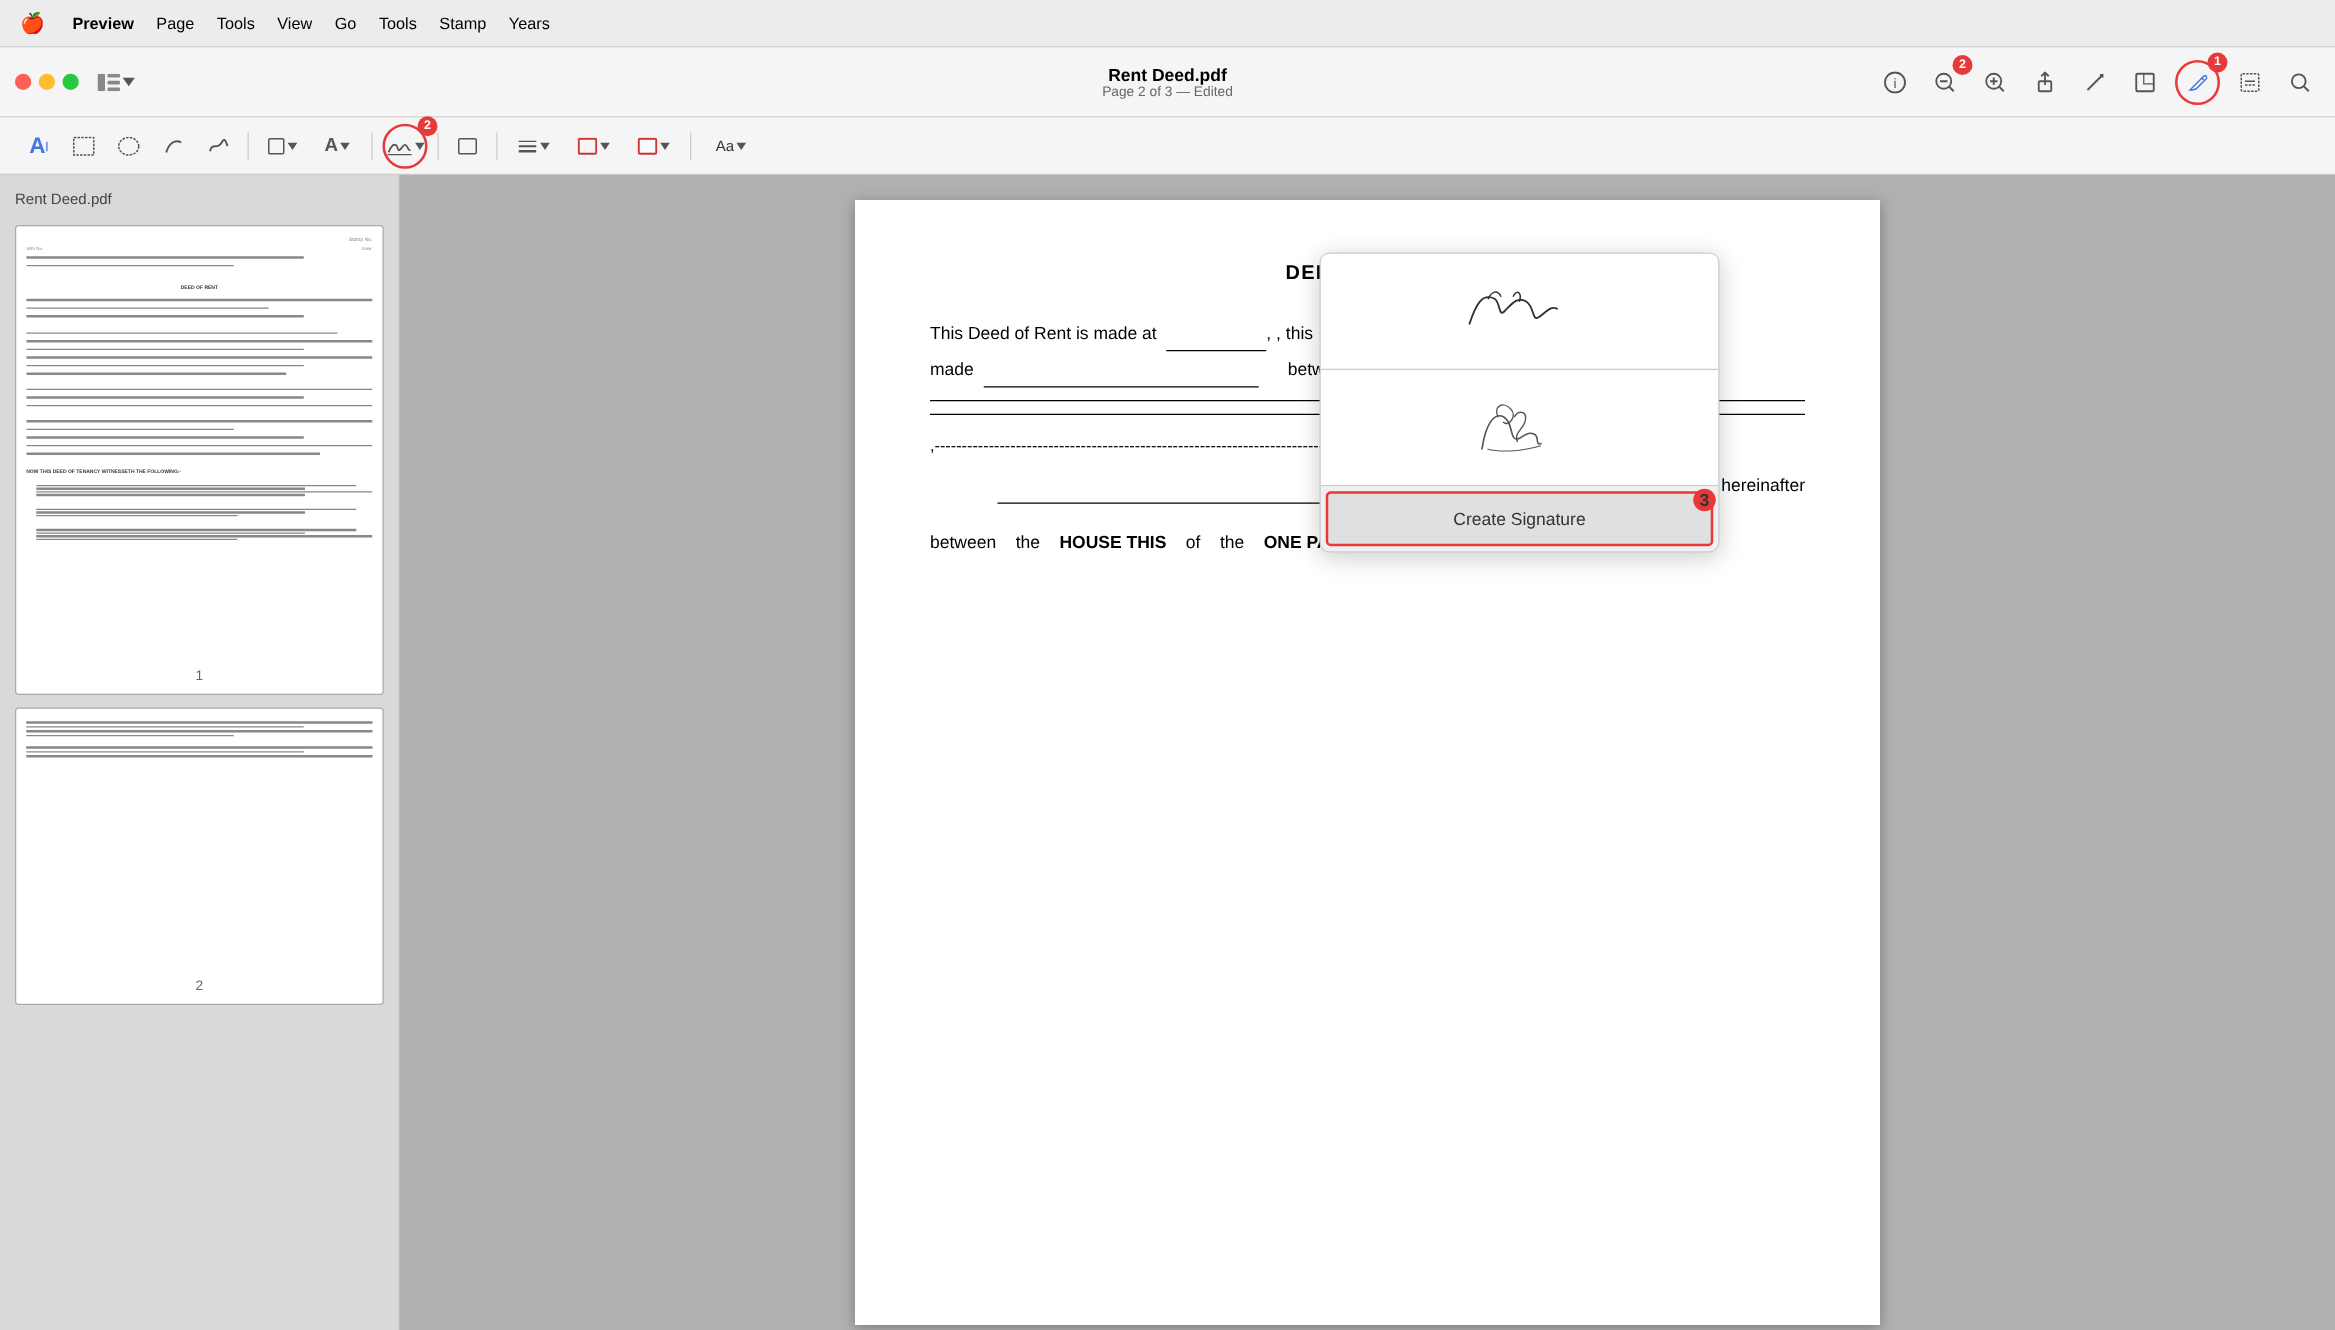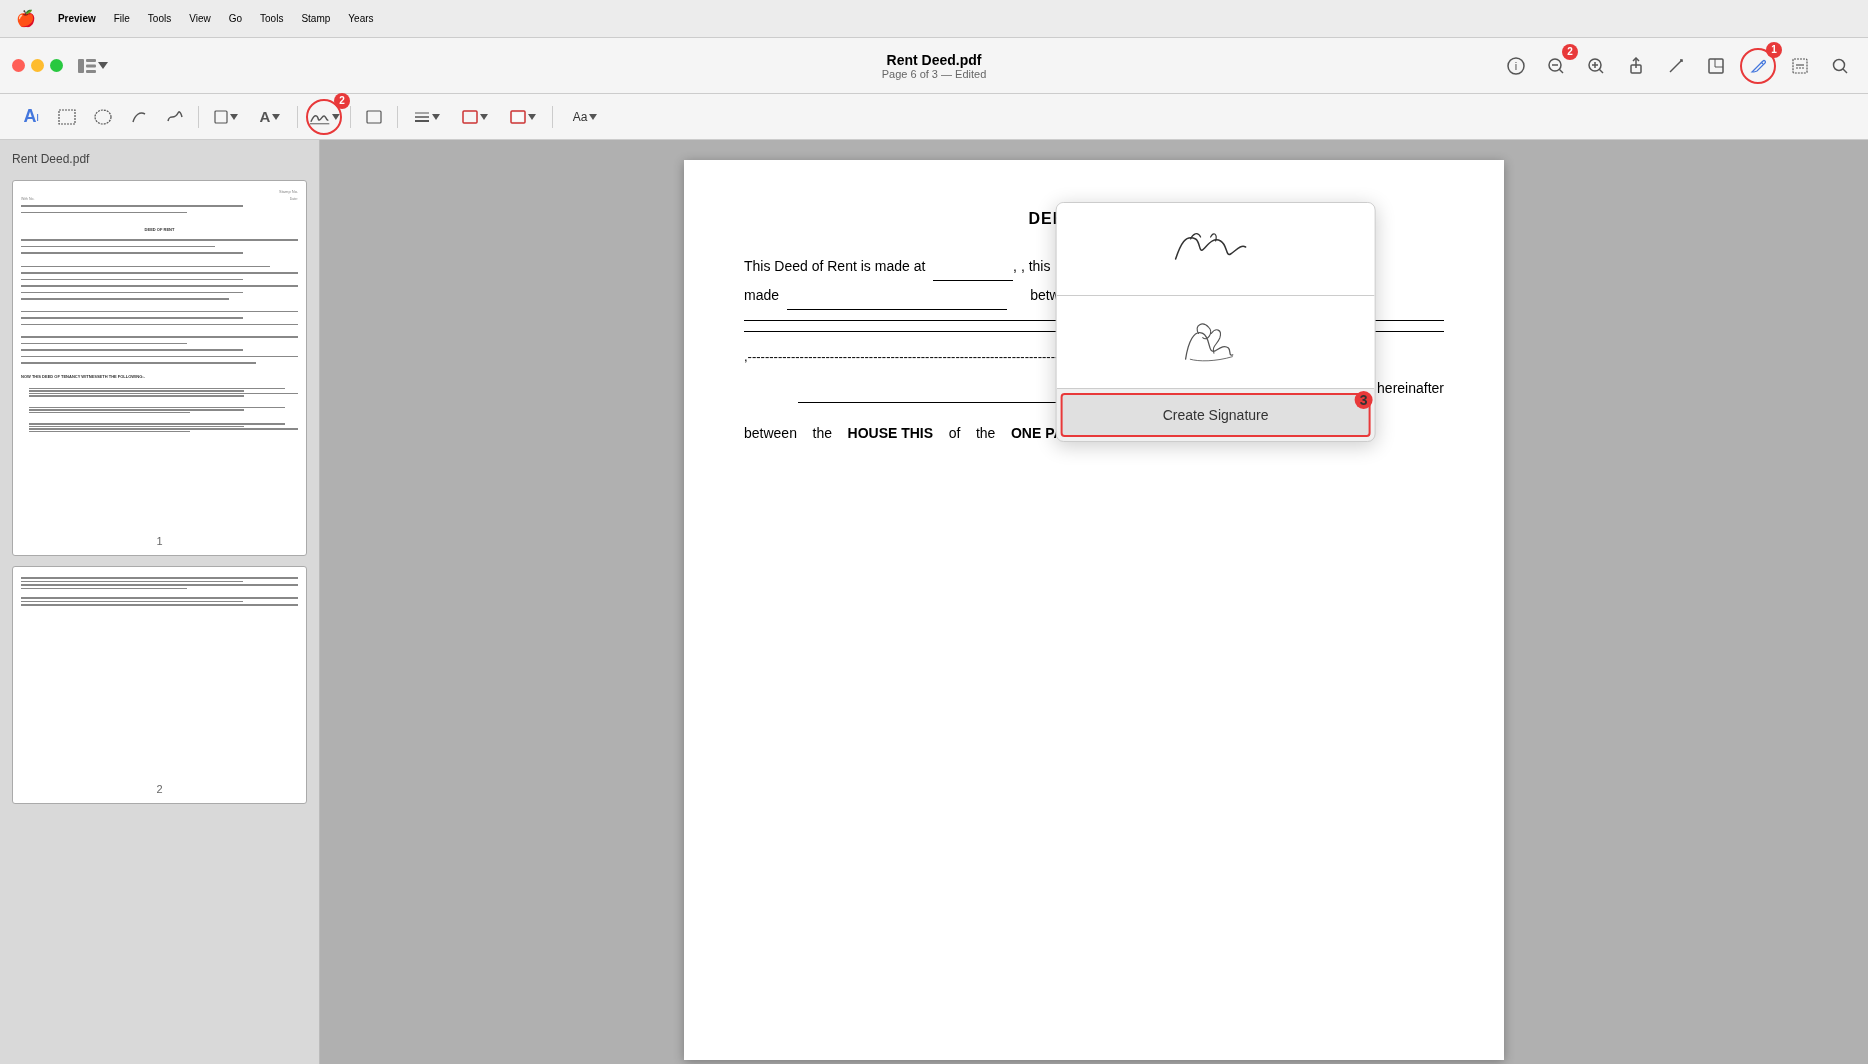--- a/index.html
+++ b/index.html
@@ -22,21 +22,21 @@
       padding: 0 16px;
       gap: 18px;
       border-bottom: 1px solid #ccc;
       flex-shrink: 0;
     }
     .apple-logo {
       font-size: 16px;
       margin-right: 4px;
     }
     .menu-item {
-      font-size: 10px;
+      font-size: 13px;
       color: #000;
       cursor: default;
     }
     .menu-item.bold { font-weight: 600; }
 
     
     .toolbar {
       background: #f5f5f5;
       border-bottom: 1px solid #ccc;
       height: 56px;
@@ -347,21 +347,21 @@
       align-items: center;
       justify-content: center;
     }
   </style>
 </head>
 <body>
 
 <div class="menubar">
   <span class="apple-logo">🍎</span>
   <span class="menu-item bold">Preview</span>
-  <span class="menu-item">File</span>
+  <span class="menu-item">Page</span>
   <span class="menu-item">Tools</span>
   <span class="menu-item">View</span>
   <span class="menu-item">Go</span>
   <span class="menu-item">Tools</span>
   <span class="menu-item">Stamp</span>
   <span class="menu-item">Years</span>
 </div>
 
 <div class="toolbar">
 
@@ -378,21 +378,21 @@
       <rect x="8" y="5.5" width="10" height="3" rx="1" fill="#888"></rect>
       <rect x="8" y="11" width="10" height="3" rx="1" fill="#888"></rect>
     </svg>
     <svg width="10" height="7" viewBox="0 0 10 7" style="margin-left:2px;" fill="#555">
         <path d="M0 0l5 7 5-7z"></path>
       </svg>
   </button>
 
   <div class="toolbar-center">
     <span class="doc-title">Rent Deed.pdf</span>
-    <span class="doc-subtitle">Page 6 of 3 — Edited</span>
+    <span class="doc-subtitle">Page 2 of 3 — Edited</span>
   </div>
 
   <div class="toolbar-right">
     <button class="toolbar-btn">
       <svg width="18" height="18" viewBox="0 0 18 18" fill="none">
           <circle cx="9" cy="9" r="8" stroke="#555" stroke-width="1.5"></circle>
           <text x="9" y="13" text-anchor="middle" font-size="11" fill="#555" font-family="sans-serif">i</text>
         </svg>
     </button>
     <div style="position:relative;">

